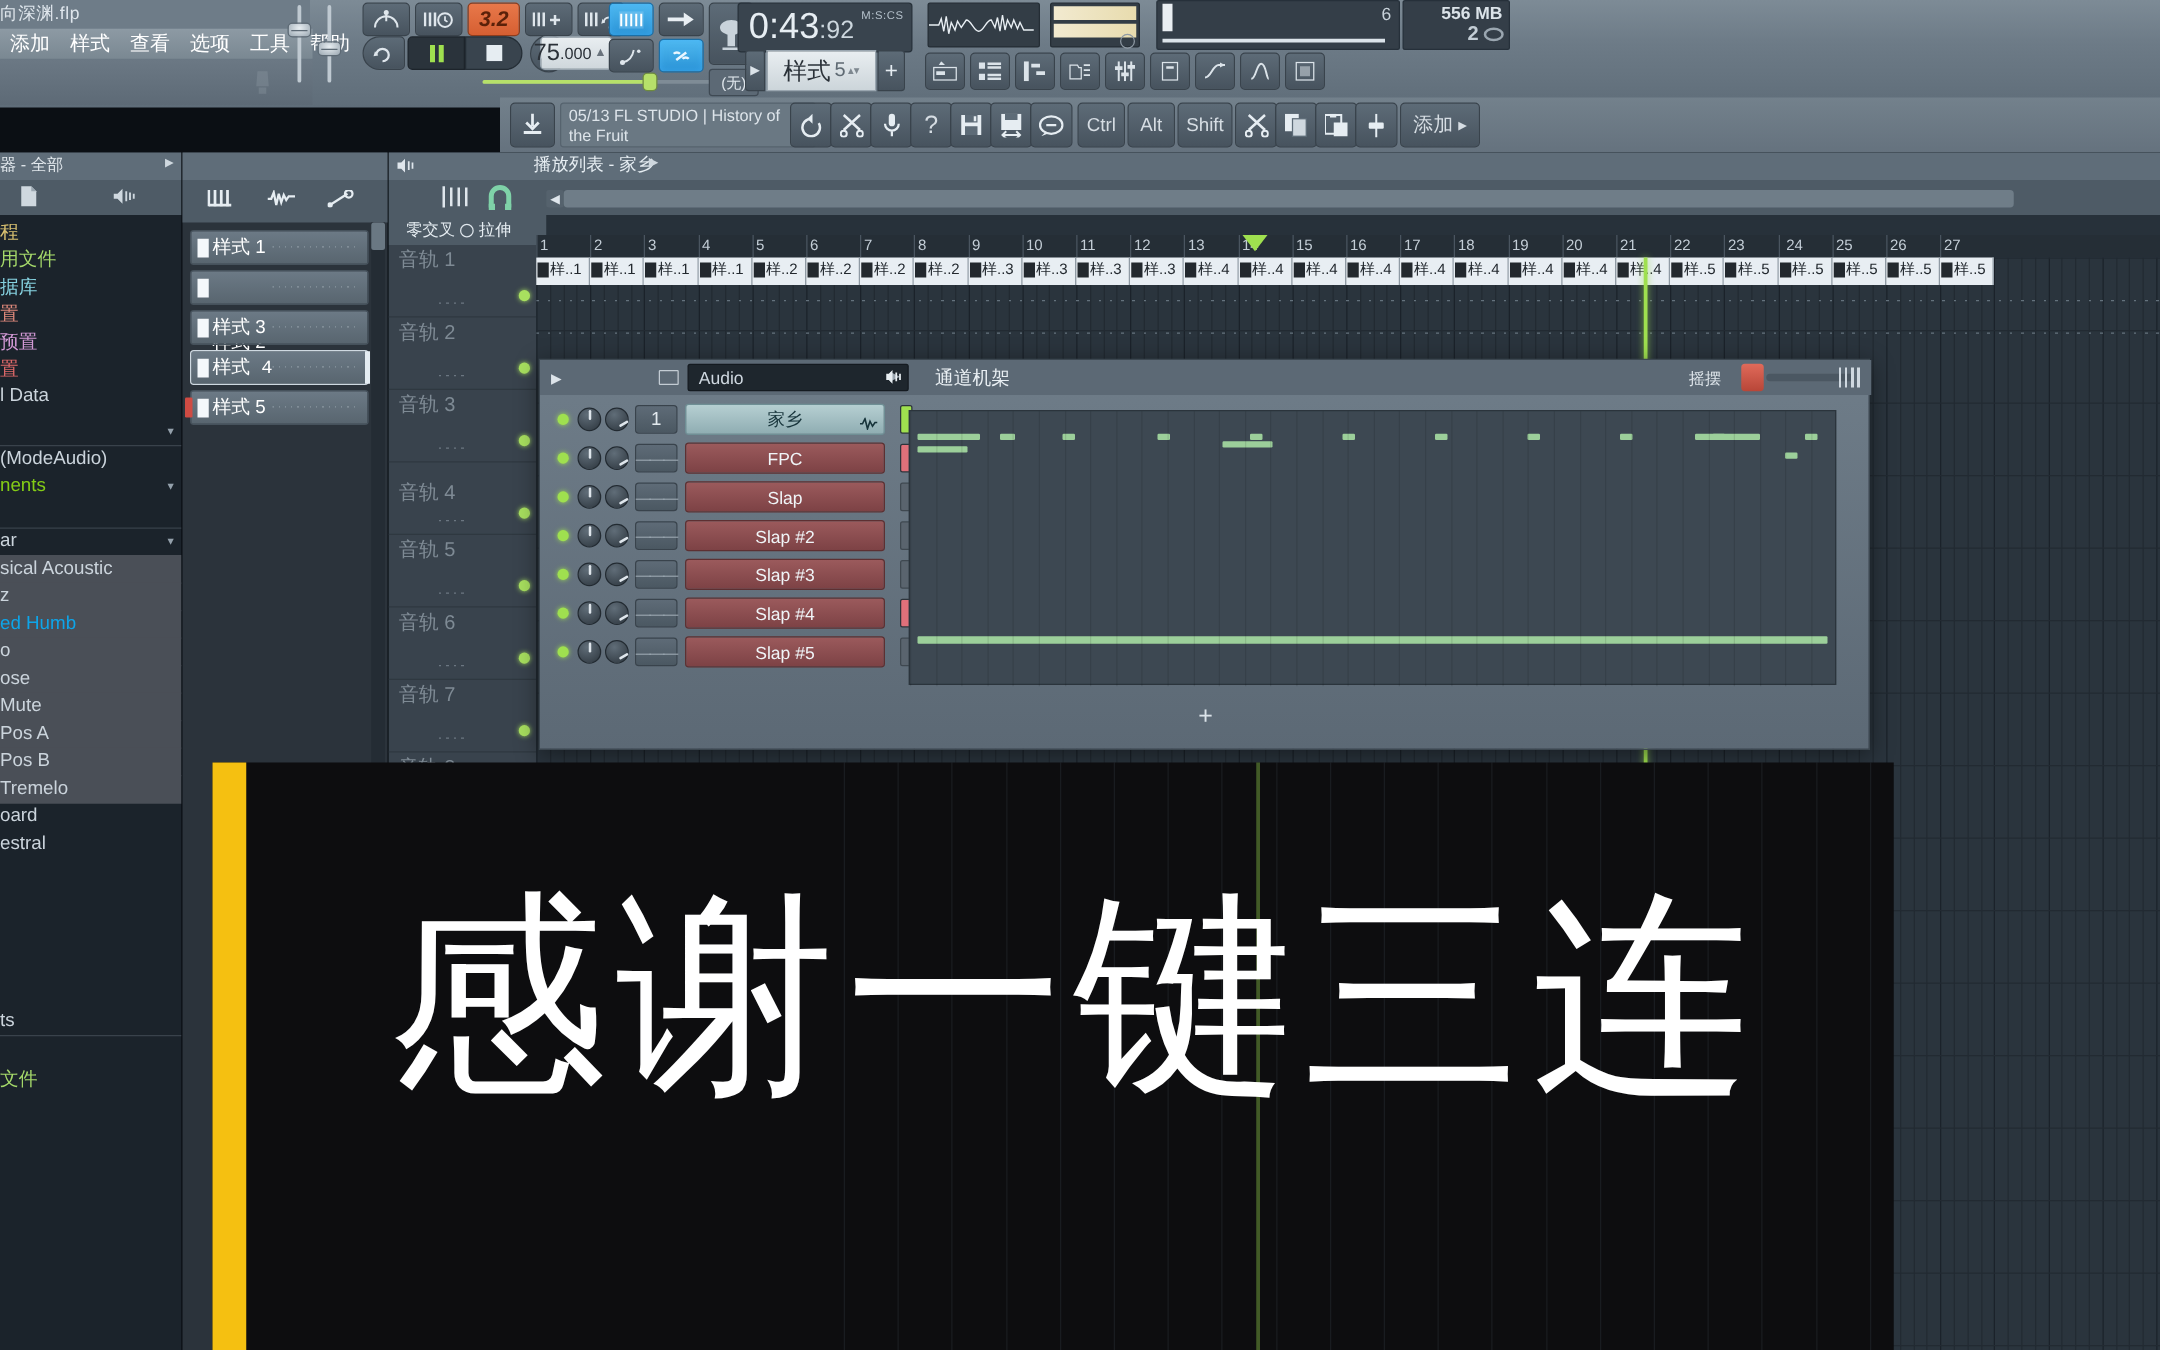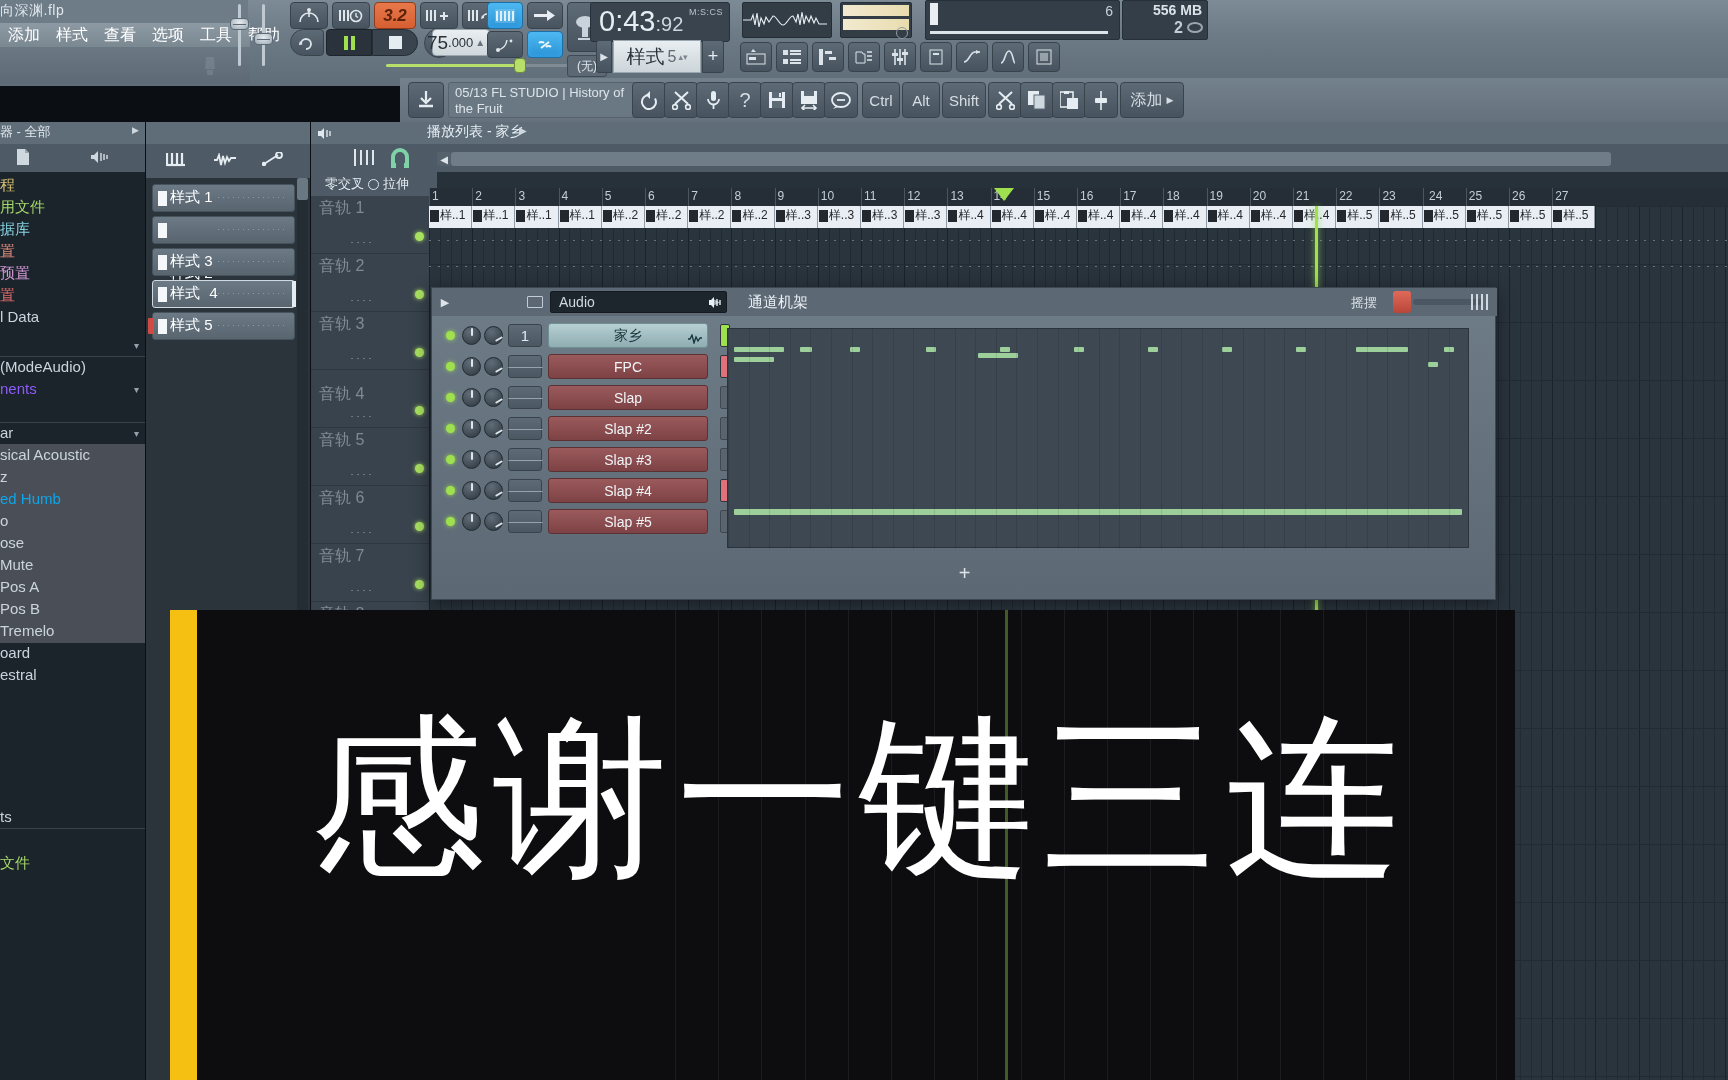--- a/index.html
+++ b/index.html
@@ -568,21 +568,21 @@
         <div class="bitem" style="top: 76px; color: rgb(165, 217, 106);">用文件</div>
         <div class="bitem" style="top: 98px; color: rgb(134, 210, 224);">据库</div>
         <div class="bitem" style="top: 120px; color: rgb(224, 138, 124);">置</div>
         <div class="bitem" style="top: 142px; color: rgb(211, 154, 214);">预置</div>
         <div class="bitem" style="top: 164px; color: rgb(224, 106, 106);">置</div>
         <div class="bitem" style="top: 186px; color: rgb(203, 212, 220);">l Data</div>
         <div class="bitem" style="top: 214px; color: rgb(203, 212, 220);"></div>
         <div class="bsep" style="top: 234px;"></div>
         <div class="bcaret" style="top: 218px;">▾</div>
         <div class="bitem" style="top: 236px; color: rgb(203, 212, 220);"> (ModeAudio)</div>
-        <div class="bitem" style="top: 258px; color: #8b5cf6;">nents</div>
+        <div class="bitem" style="top: 258px; color: #84cc16;">nents</div>
         <div class="bcaret" style="top: 262px;">▾</div>
         <div class="bitem" style="top: 280px; color: rgb(203, 212, 220);"></div>
         <div class="bsep" style="top: 300px;"></div>
         <div class="bitem" style="top: 302px; color: rgb(203, 212, 220);">ar</div>
         <div class="bcaret" style="top: 306px;">▾</div>
         <div class="brow-sel" style="top: 322px; height: 23px;"></div>
         <div class="bitem" style="top: 324px; color: rgb(203, 212, 220);">sical Acoustic</div>
         <div class="brow-sel" style="top: 344px; height: 23px;"></div>
         <div class="bitem" style="top: 346px; color: rgb(203, 212, 220);">z</div>
         <div class="brow-sel" style="top: 366px; height: 23px;"></div>

